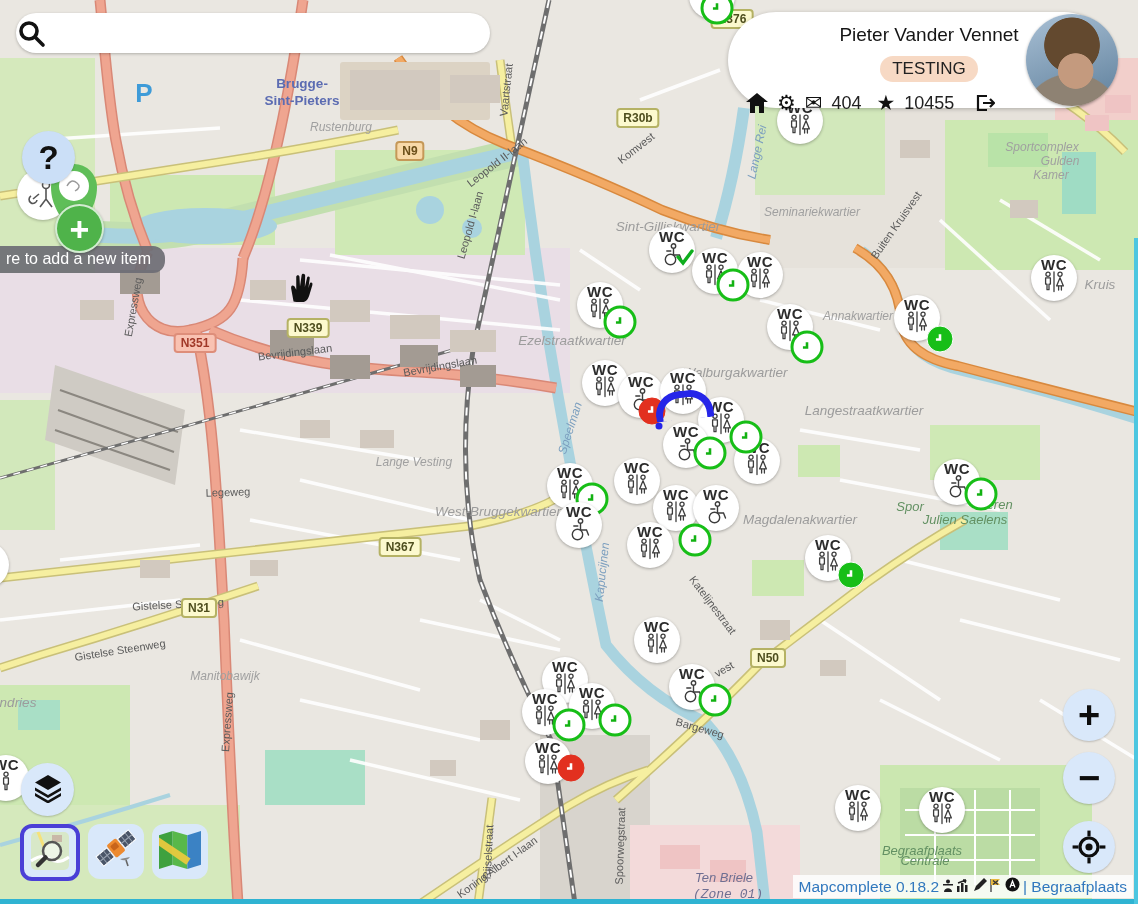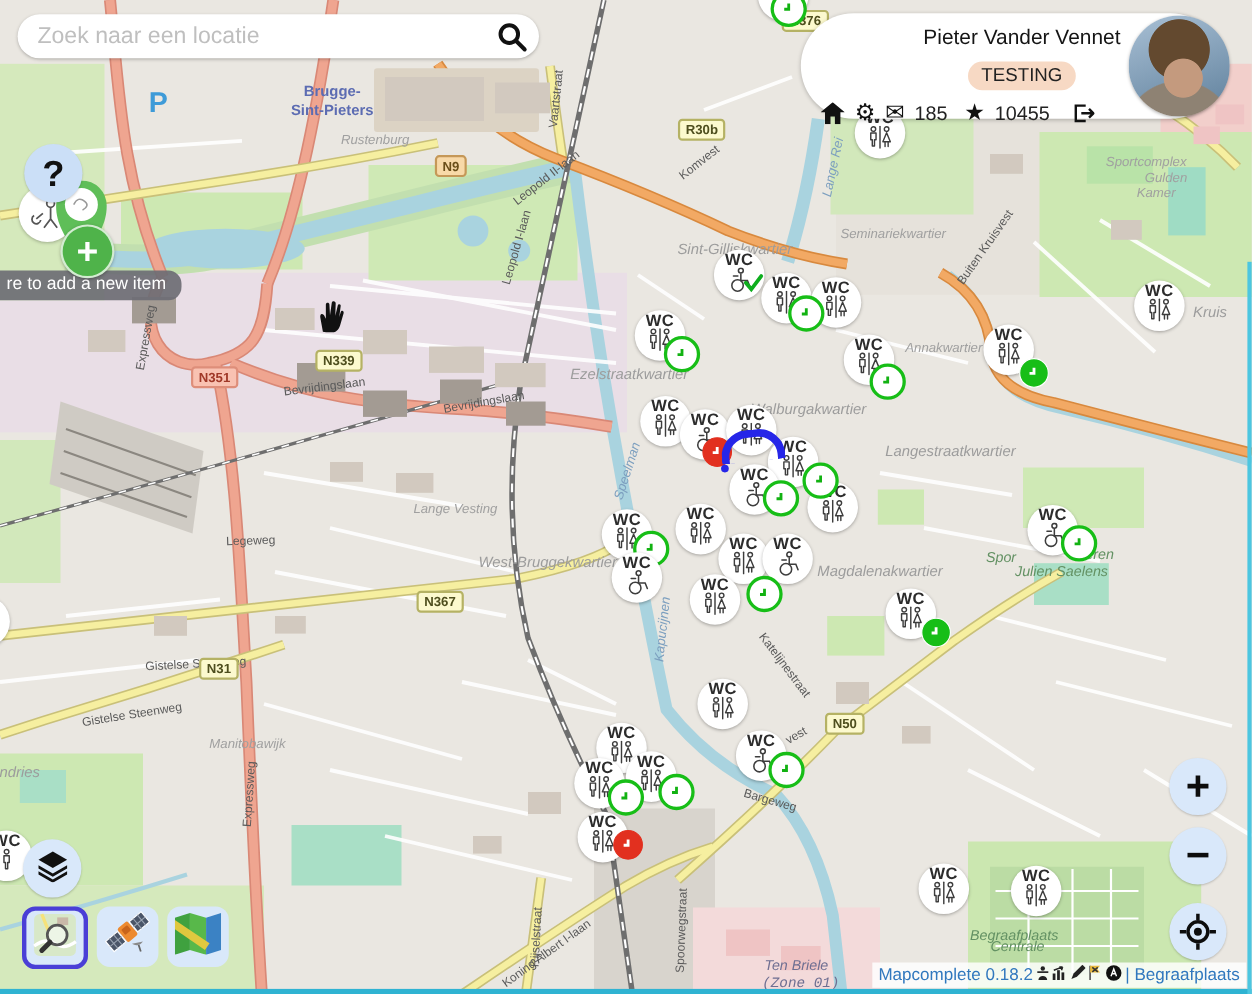--- a/index.html
+++ b/index.html
@@ -819,21 +819,20 @@
           <circle cx="19" cy="2.8" r="2.1"></circle>
           <path d="M19,6.2 l3.4,8.2 h-6.8 z"></path>
           <line x1="17.6" y1="14.6" x2="17.6" y2="18.6"></line>
           <line x1="20.4" y1="14.6" x2="20.4" y2="18.6"></line>
         </g>
       </svg>
     </div>
   </div>
 
 <div id="search-bar" class="chrome">
-  <input type="text" placeholder="Zoek naar een locatie" style="">
   <span class="sicon">
     <svg width="30" height="30" viewBox="0 0 30 30" fill="none" stroke="#111" stroke-width="3.6">
       <circle cx="13" cy="13" r="8"></circle>
         <line x1="19.5" y1="19.5" x2="27" y2="27" stroke-linecap="round"></line>
     </svg>
   </span>
 </div>
 
 <div id="user-panel" class="chrome">
   <div class="inner">
@@ -842,21 +841,21 @@
       <span class="testing-badge">TESTING</span>
     </div>
     <div class="stats-row">
       <span class="uicon">
         <svg width="22" height="20" viewBox="0 0 22 20" fill="#111">
             <path d="M11,0 L22,9 H18 V20 H13 V13 H9 V20 H4 V9 H0 Z"></path>
           </svg>
       </span>
       <span class="uicon">⚙</span>
       <span class="uicon">✉</span>
-      <span>185</span>
+      <span>404</span>
       <span class="uicon" style="margin-left:6px;">★</span>
       <span>10455</span>
       <span class="uicon" style="margin-left:10px;">
         <svg width="22" height="22" viewBox="0 0 22 22" fill="none" stroke="#111" stroke-width="2.2">
           <path d="M14,4 H5 V18 H14"></path>
             <path d="M10,11 H21 M17,7 l4,4 -4,4"></path>
         </svg>
       </span>
     </div>
   </div>

